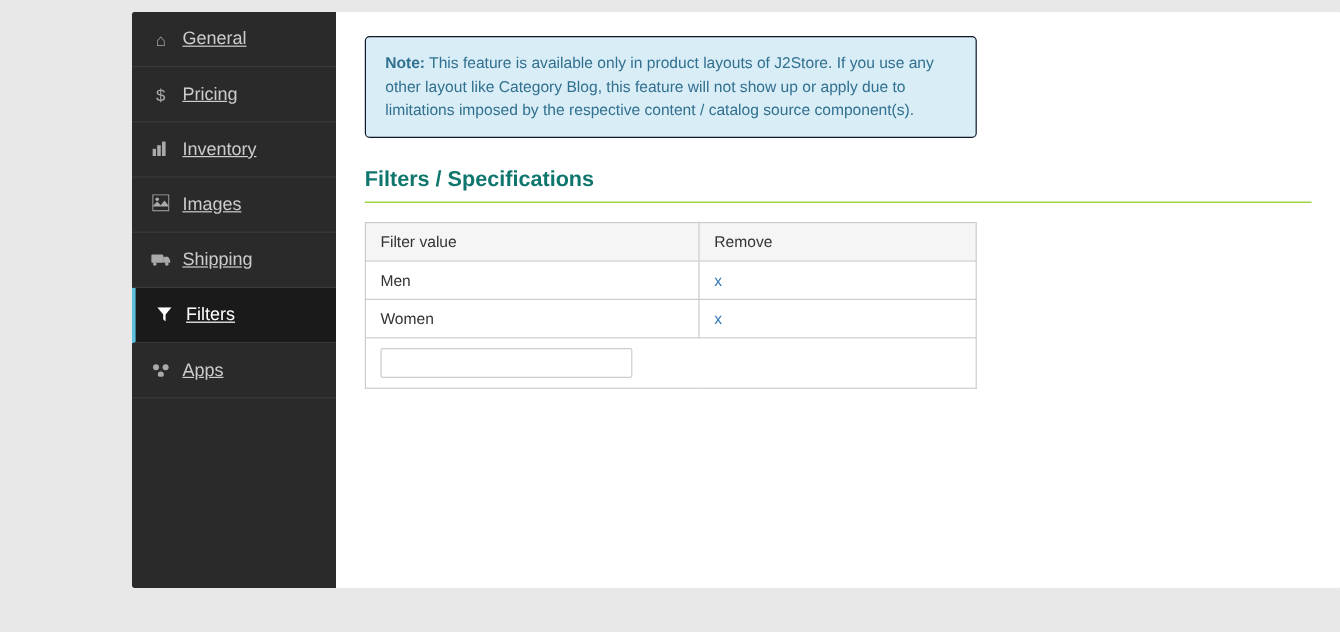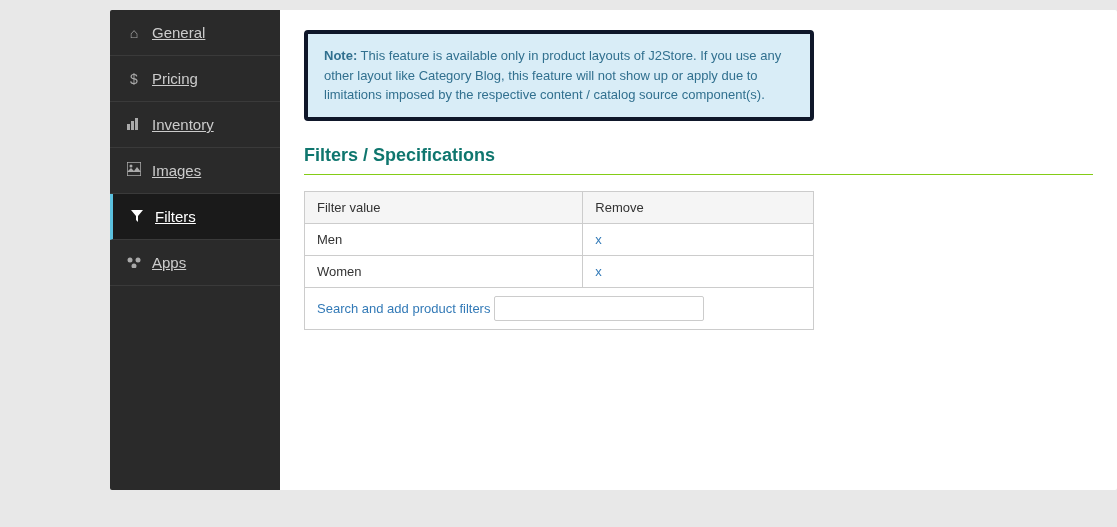--- a/index.html
+++ b/index.html
@@ -61,21 +61,21 @@
     .content-area {
       flex: 1;
       background: #fff;
       padding: 20px 24px;
       border-radius: 0 2px 2px 0;
       min-height: 480px;
     }
     
     .note-box {
       background: #d9edf7;
-      border: 4px solid #0f172a;
+      border: 1px solid #0f172a;
       border-radius: 4px;
       padding: 12px 16px;
       margin-bottom: 24px;
       color: #31708f;
       font-size: 13px;
       line-height: 1.5;
       max-width: 510px;
     }
     .note-box strong {
       font-weight: bold;
@@ -170,20 +170,31 @@
       <div class="sidebar-item">
         <span class="icon">
           <svg width="14" height="14" viewBox="0 0 14 14" fill="currentColor">
             <rect x="0" y="0" width="14" height="14" rx="1" fill="none" stroke="currentColor" stroke-width="1.5"></rect>
             <circle cx="4" cy="4" r="1.5"></circle>
             <path d="M0 10 L4 6 L7 9 L10 5 L14 10 Z"></path>
           </svg>
         </span>
         <span class="label">Images</span>
       </div>
+      <div class="sidebar-item">
+        <span class="icon">
+          <svg width="16" height="12" viewBox="0 0 16 12" fill="currentColor">
+            <rect x="0" y="2" width="10" height="7" rx="1"></rect>
+            <path d="M10 4 L14 4 L16 7 L16 9 L10 9 Z"></path>
+            <circle cx="3" cy="10" r="1.5"></circle>
+            <circle cx="13" cy="10" r="1.5"></circle>
+          </svg>
+        </span>
+        <span class="label">Shipping</span>
+      </div>
       <div class="sidebar-item active">
         <span class="icon">
           <svg width="12" height="12" viewBox="0 0 12 12" fill="currentColor">
             <path d="M0 0 L12 0 L7 6 L7 12 L5 10 L5 6 Z"></path>
           </svg>
         </span>
         <span class="label">Filters</span>
       </div>
       <div class="sidebar-item">
         <span class="icon">
@@ -216,23 +227,20 @@
           <tr class="filter-row">
             <td>Men</td>
             <td><a class="x-link">x</a></td>
           </tr>
           <tr class="filter-row">
             <td>Women</td>
             <td><a class="x-link">x</a></td>
           </tr>
           <tr class="search-row">
             <td colspan="2">
-              <span class="search-label">
-                <span>Search and add </span><span style="color:#337ab7;">product filters</span>
-              </span>
               <input type="text" class="search-add-input" placeholder="" style="">
             </td>
           </tr>
         </tbody>
       </table>
     </div>
   </div>
 </div>
 
 </body></html>

